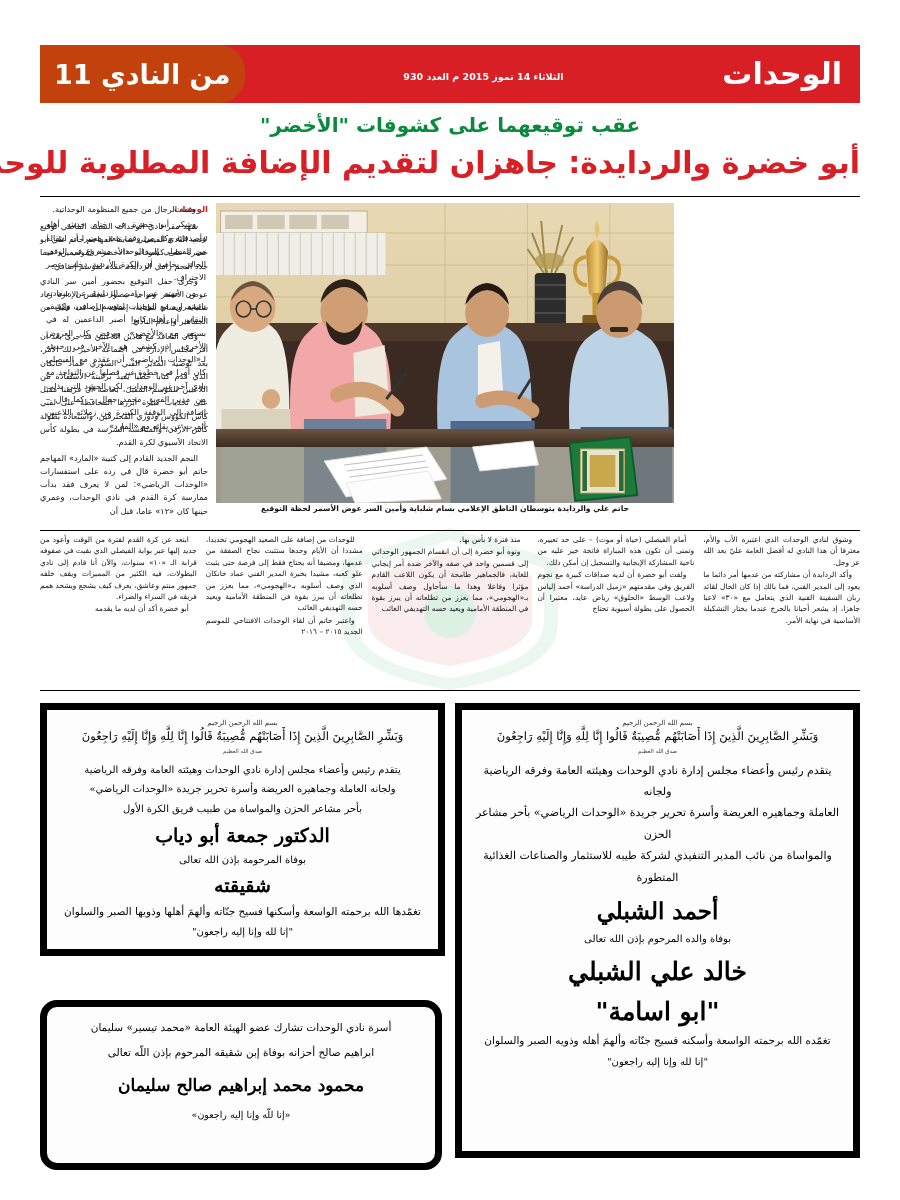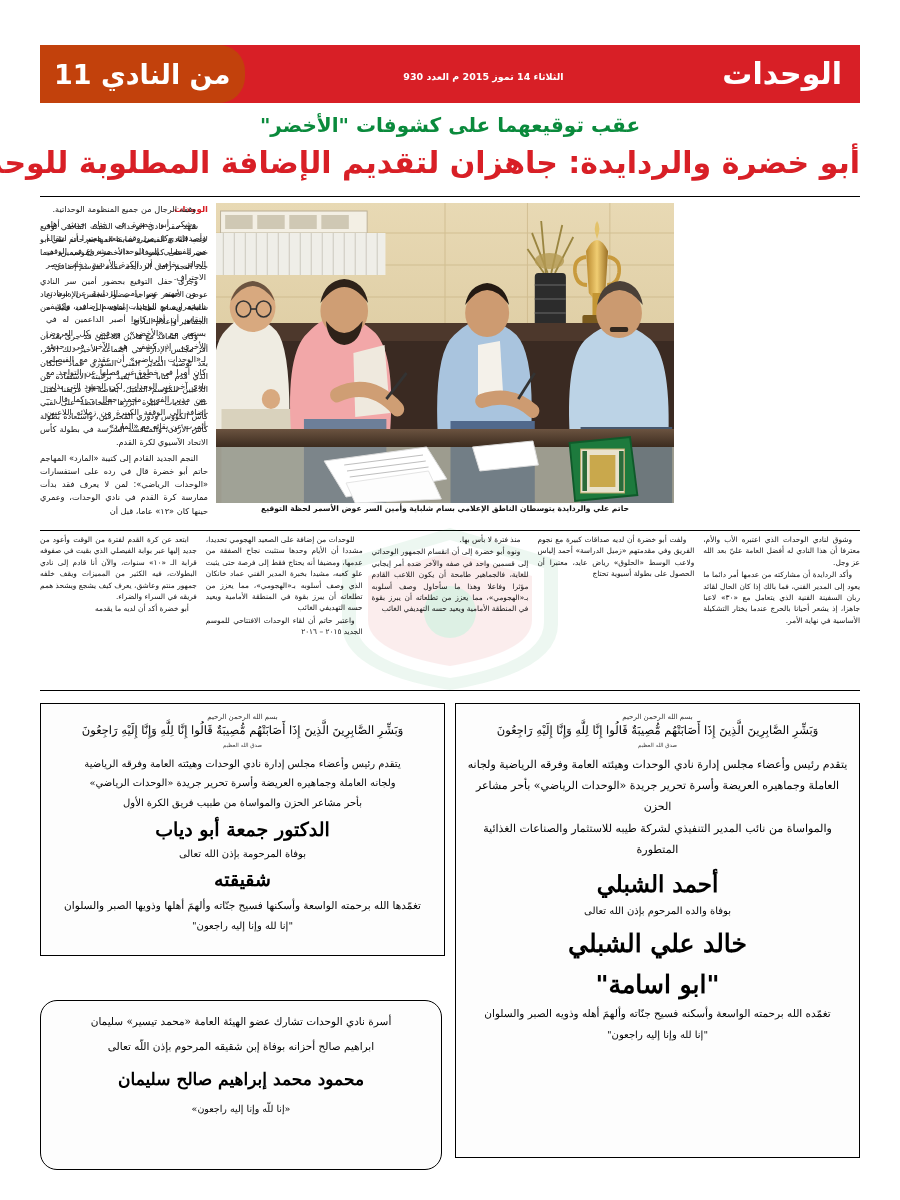--- a/index.html
+++ b/index.html
@@ -132,21 +132,21 @@
     position:absolute;left:300px;top:520px;width:300px;height:175px;
     opacity:0.14;pointer-events:none;
   }
   .rule-bot{
     position:absolute;left:40px;top:690px;width:820px;height:1px;background:#000;
   }
 
   
   .obit{
     position:absolute;
-    border:1px solid #000000;
+    border:7px solid #000000;
     background:#fdfdfd;
     box-sizing:border-box;
     direction:rtl;
     font-family:"DejaVu Serif","Liberation Serif",serif;
     color:#000;
     text-align:center;
     padding:8px 10px;
   }
   .obit-right{left:455px;top:703px;width:405px;height:455px;}
   .obit-left{left:40px;top:703px;width:405px;height:253px;}
@@ -391,20 +391,21 @@
     <path d="M150 32 L232 56 L232 100 Q232 132 150 146 Q68 132 68 100 L68 56 Z" fill="#d81f26" opacity="0.55"></path>
     <circle cx="150" cy="92" r="26" fill="#1a9e4b"></circle>
   </svg>
 
   <div class="body-zone">
     <div class="bcol">
       <p>وشوق لنادي الوحدات الذي اعتبره الأب والأم، معترفا أن هذا النادي له أفضل العامة عليّ بعد الله عز وجل.</p>
       <p>وأكد الردايدة أن مشاركته من عدمها أمر دائما ما يعود إلى المدير الفني، فما بالك إذا كان الحال لقائد ربان السفينة الفنية الذي يتعامل مع «٣٠» لاعبا جاهزا، إذ يشعر أحيانا بالحرج عندما يختار التشكيلة الأساسية في نهاية الأمر.</p>
     </div>
     <div class="bcol">
+      <p>أمام الفيصلي (حياة أو موت) – على حد تعبيره، وتمنى أن تكون هذه المباراة فاتحة خير عليه من ناحية المشاركة الإيجابية والتسجيل إن أمكن ذلك.</p>
       <p>ولفت أبو خضرة أن لديه صداقات كبيرة مع نجوم الفريق وفي مقدمتهم «زميل الدراسة» أحمد إلياس ولاعب الوسط «الحلوق» رياض عايد، معتبرا أن الحصول على بطولة أسيوية تحتاج</p>
     </div>
     <div class="bcol">
       <p>منذ فترة لا بأس بها.</p>
       <p>ونوه أبو خضرة إلى أن انقسام الجمهور الوحداتي إلى قسمين واحد في صفه والآخر ضده أمر إيجابي للغاية، فالجماهير طامحة أن يكون اللاعب القادم مؤثرا وفاعلا وهذا ما سأحاول وصف أسلوبه بـ«الهجومي»، مما يعزز من تطلعاته أن يبرز بقوة في المنطقة الأمامية ويعيد حسه التهديفي الغائب</p>
     </div>
     <div class="bcol">
       <p>للوحدات من إضافة على الصعيد الهجومي تحديدا، مشددا أن الأيام وحدها ستثبت نجاح الصفقة من عدمها، ومضيفا أنه يحتاج فقط إلى فرصة حتى يثبت علو كعبه، مشيدا بخبرة المدير الفني عماد خانكان الذي وصف أسلوبه بـ«الهجومي»، مما يعزز من تطلعاته أن يبرز بقوة في المنطقة الأمامية ويعيد حسه التهديفي الغائب</p>
       <p>واعتبر حاتم أن لقاء الوحدات الافتتاحي للموسم الجديد ٢٠١٥ – ٢٠١٦</p>
     </div>

